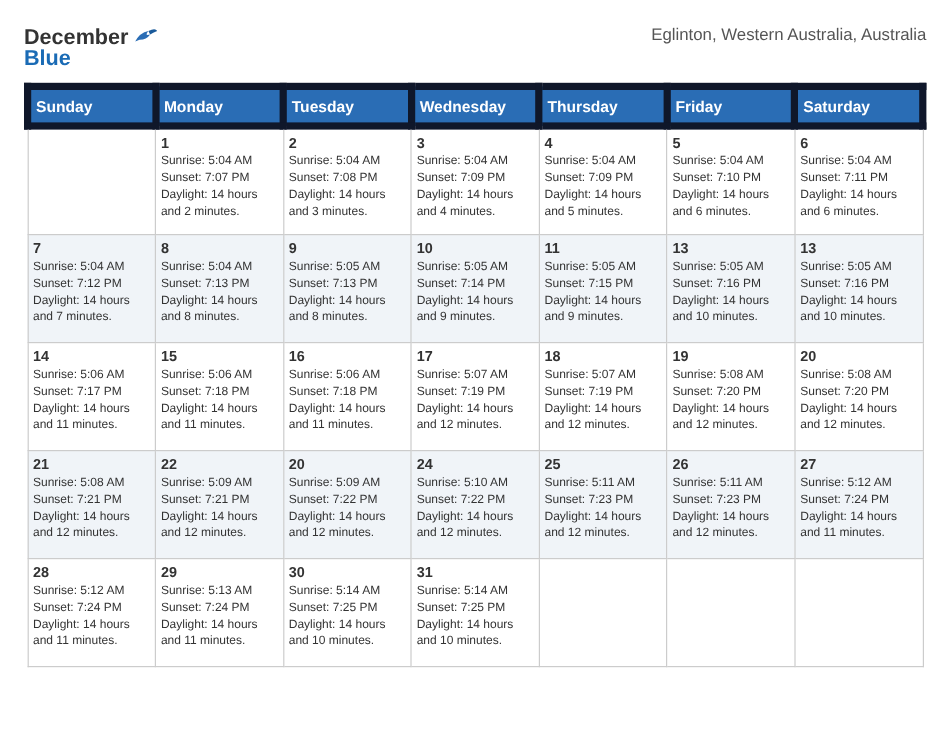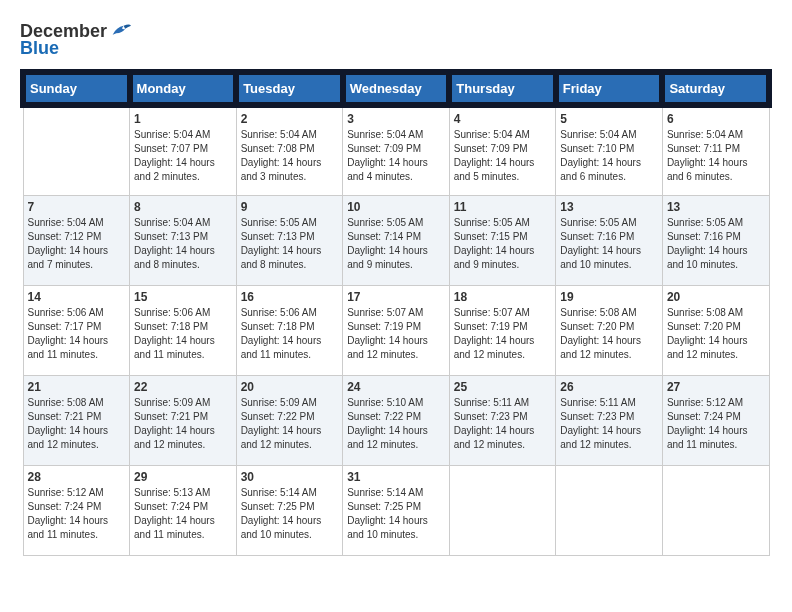--- a/index.html
+++ b/index.html
@@ -100,20 +100,21 @@
       <svg class="logo-bird" viewBox="0 0 30 30">
         <path d="M5 20 Q10 10 20 8 Q15 14 22 12 Q18 18 10 18 Z" fill="#2a6db5"></path>
         <path d="M20 8 Q28 4 30 8 Q25 10 22 12 Z" fill="#1a5a9a"></path>
       </svg>
     </div>
     <div style="display:flex; align-items:center; margin-top:-4px;">
       <span style="font-size:18px; font-weight:bold; color:#1a6bb5;">Blue</span>
     </div>
   </div>
   <div class="title-section">
+    <div class="location">Eglinton, Western Australia, Australia</div>
   </div>
 </div>
 
 <table class="calendar">
   <thead>
     <tr>
     <th>Sunday</th>
         <th>Monday</th>
         <th>Tuesday</th>
         <th>Wednesday</th>

